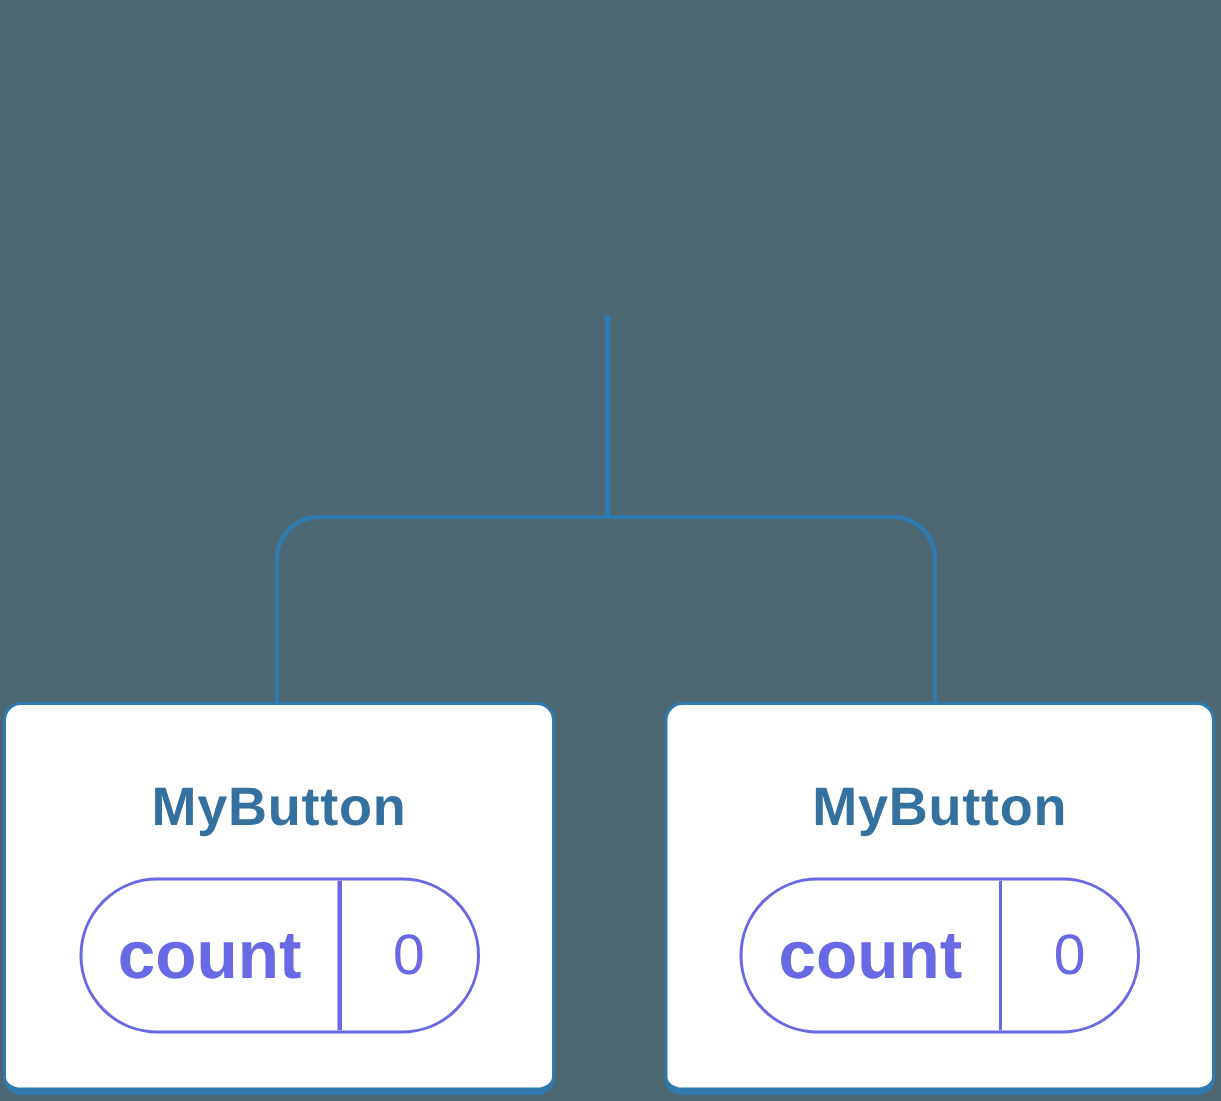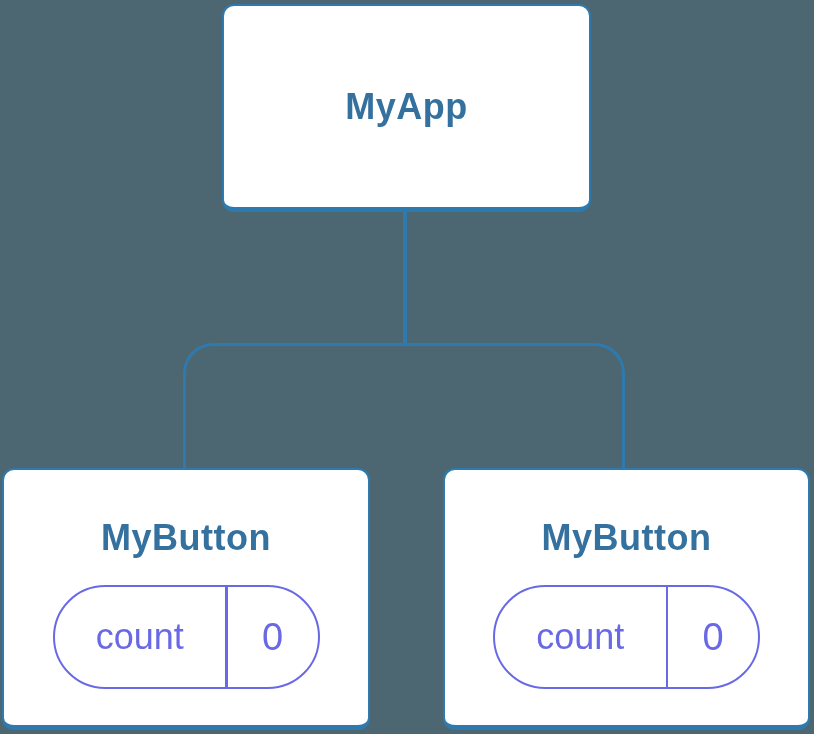--- a/index.html
+++ b/index.html
@@ -74,42 +74,40 @@
     border:2.5px solid var(--state-accent);
     border-radius:53px;
     display:flex;
     align-items:stretch;
     overflow:hidden;
     background:var(--node-bg);
   }
   .pill-key{
     flex:1;
     display:flex;align-items:center;justify-content:center;
-    font-size:36px;
+    font-size:45px;
     color:var(--state-accent);
+    font-weight:bold;
   }
   .pill-divider{
     width:2.5px;
     background:var(--state-accent);
   }
   .pill-value{
     width:90px;
     display:flex;align-items:center;justify-content:center;
     font-size:38px;
     color:var(--state-accent);
   }
 </style>
 </head>
 <body>
 
 <div class="canvas">
 
-  <div class="node root-node">
-    <span class="node-label">MyApp</span>
-  </div>
 
   <div class="stem"></div>
   <div class="branch"></div>
 
   <div class="node child-node left">
     <span class="node-label">MyButton</span>
     <div class="state-pill">
       <span class="pill-key">count</span>
       <span class="pill-divider"></span>
       <span class="pill-value">0</span>

